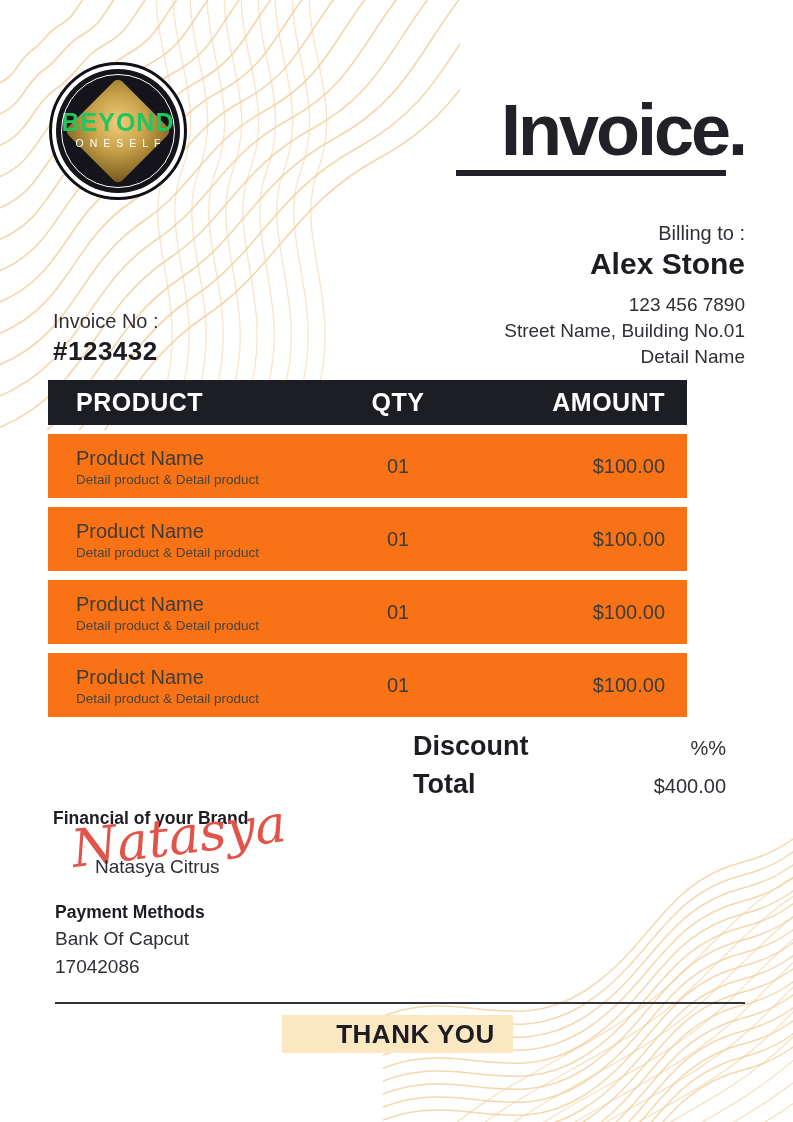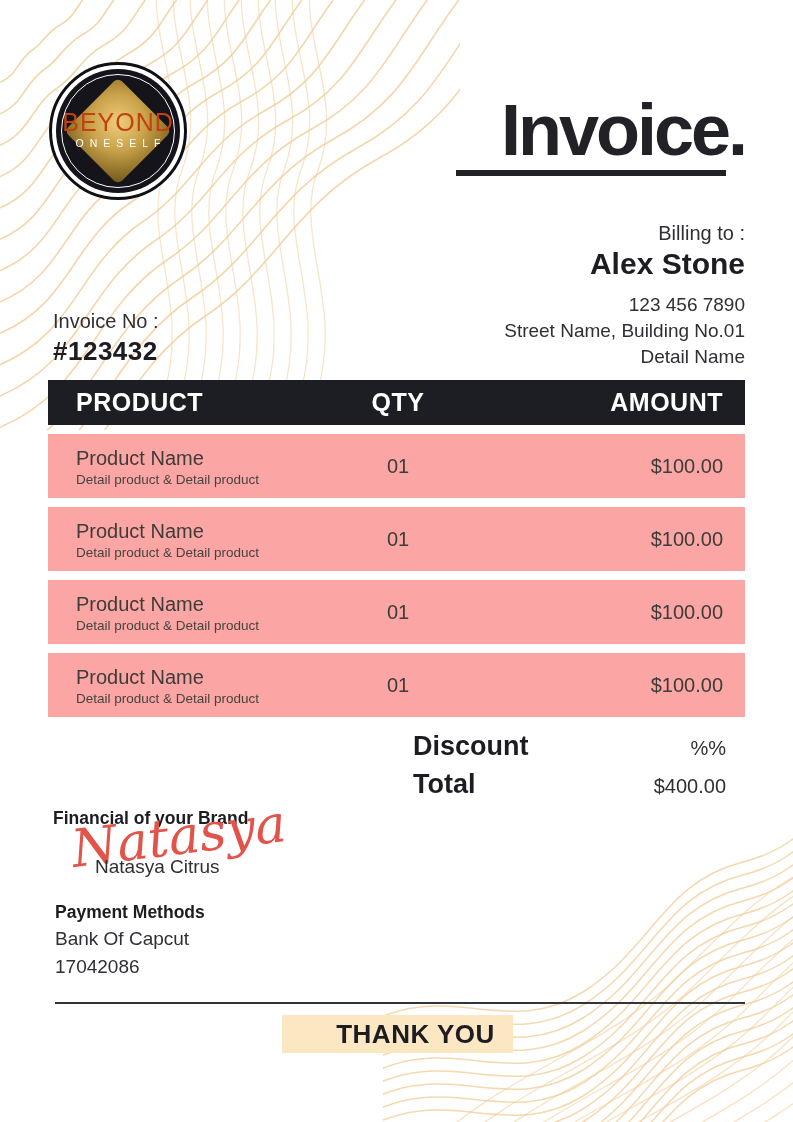--- a/index.html
+++ b/index.html
@@ -31,21 +31,21 @@
     border-radius:50%; z-index:3;
   }
   .logo-diamond {
     position:absolute; left:50%; top:50%; width:76px; height:76px;
     transform:translate(-50%,-50%) rotate(45deg);
     background:radial-gradient(circle at 42% 42%, #f0cd7c 0%, #c9a24a 45%, #6f5518 100%);
     border-radius:6px; z-index:1;
   }
   .logo-line1 {
     position:absolute; left:0; right:0; top:39px; text-align:center;
-    color:#c2410c; font-size:25px; font-weight:normal; letter-spacing:1px; z-index:2;
+    color:#22c55e; font-size:25px; font-weight:bold; letter-spacing:1px; z-index:2;
   }
   .logo-line2 {
     position:absolute; left:0; right:0; top:68px; text-align:center;
     color:#ffffff; font-size:10.5px; font-weight:normal; letter-spacing:6px;
     text-indent:6px; z-index:2;
   }
 
   
   .invoice-title {
     position:absolute; top:94px; right:48px; z-index:2;
@@ -62,31 +62,31 @@
   .billing-label { font-size:20px; color:#2f2f35; }
   .billing-name { font-size:30px; font-weight:bold; color:#1c1c22; margin-top:2px; }
   .billing-contact { margin-top:11px; font-size:19px; line-height:26px; color:#2f2f35; }
 
   
   .invoice-no { position:absolute; left:53px; top:310px; z-index:2; }
   .invoice-no-label { font-size:20px; color:#2f2f35; }
   .invoice-no-value { font-size:26px; font-weight:bold; letter-spacing:0.5px; color:#1c1c22; margin-top:3px; }
 
   
-  .inv-table { position:absolute; left:48px; top:380px; width:697px; z-index:2; }
+  .inv-table { position:absolute; left:48px; top:380px; width:639px; z-index:2; }
   .tbl-grid { display:grid; grid-template-columns:270px 160px 1fr; align-items:center; }
   .tbl-header {
     background:#1d1e24; color:#ffffff; height:45px;
     font-size:25px; font-weight:bold; letter-spacing:0.5px;
   }
   .tbl-header .col-product { padding-left:28px; }
   .col-qty { text-align:center; }
   .col-amount { text-align:right; padding-right:22px; }
   .tbl-row {
-    background:#fca5a5; height:64px; margin-top:9px;
+    background:#f97316; height:64px; margin-top:9px;
   }
   .tbl-row:first-of-type { margin-top:8px; }
   .cell-product { padding-left:28px; }
   .row-name { font-size:20px; color:#3c3c38; line-height:24px; }
   .row-detail { font-size:13.5px; color:#44443e; margin-top:2px; }
   .row-qty { font-size:20px; color:#3c3c38; }
   .row-amount { font-size:20px; color:#3c3c38; }
 
   
   .summary { position:absolute; left:413px; top:731px; width:313px; z-index:2; }

